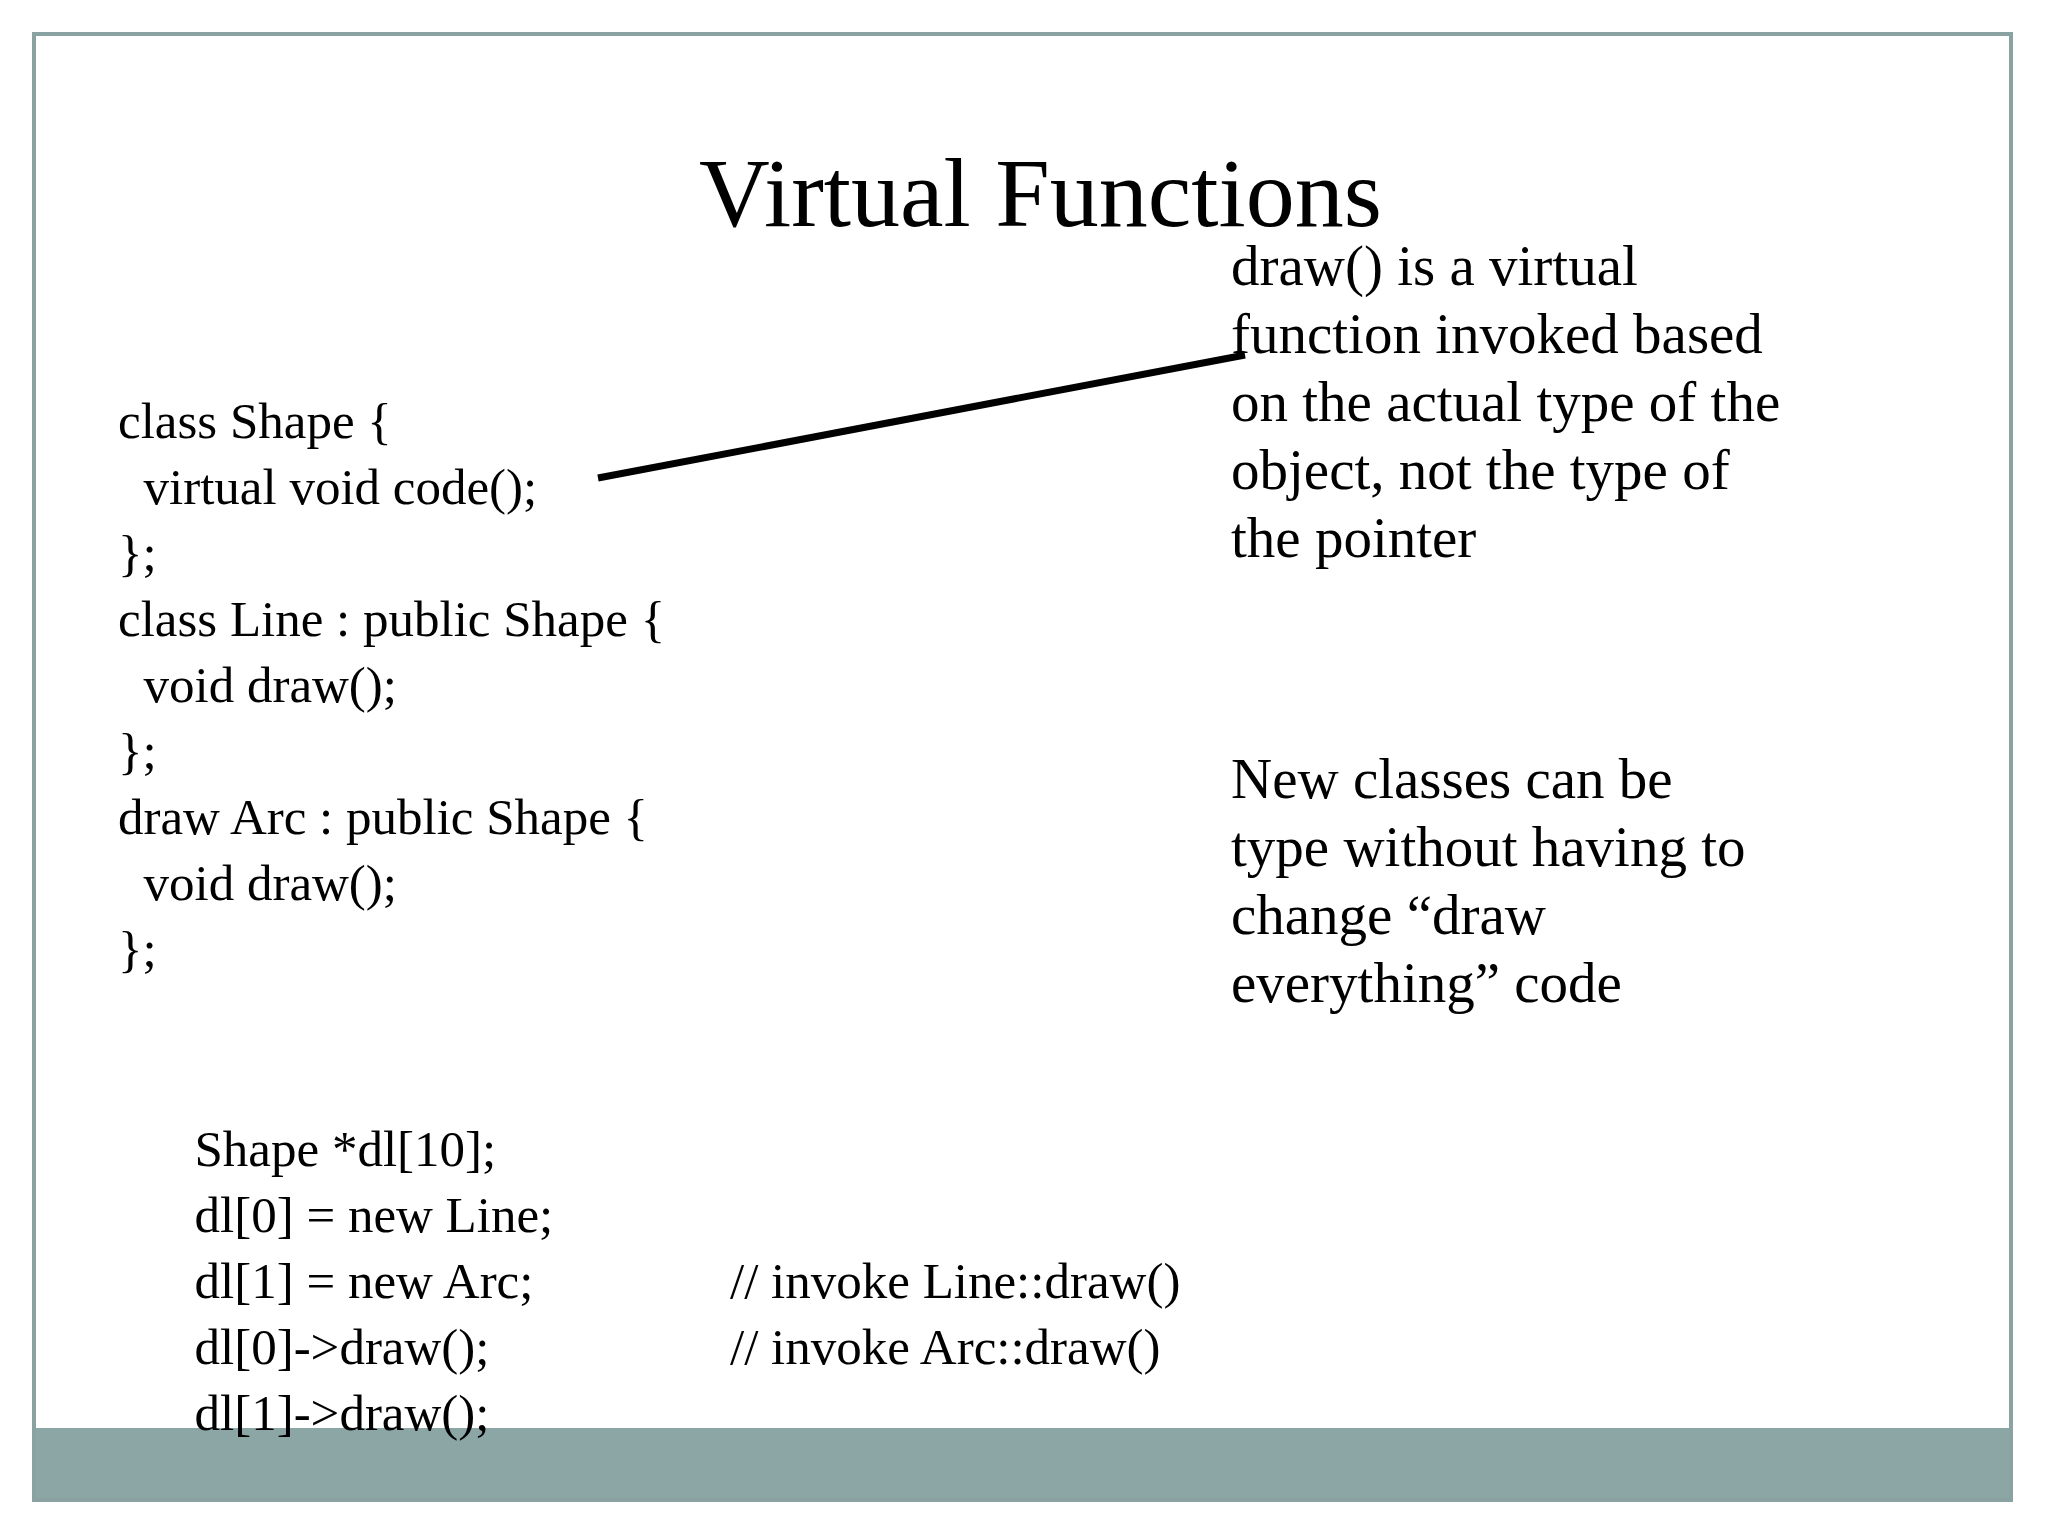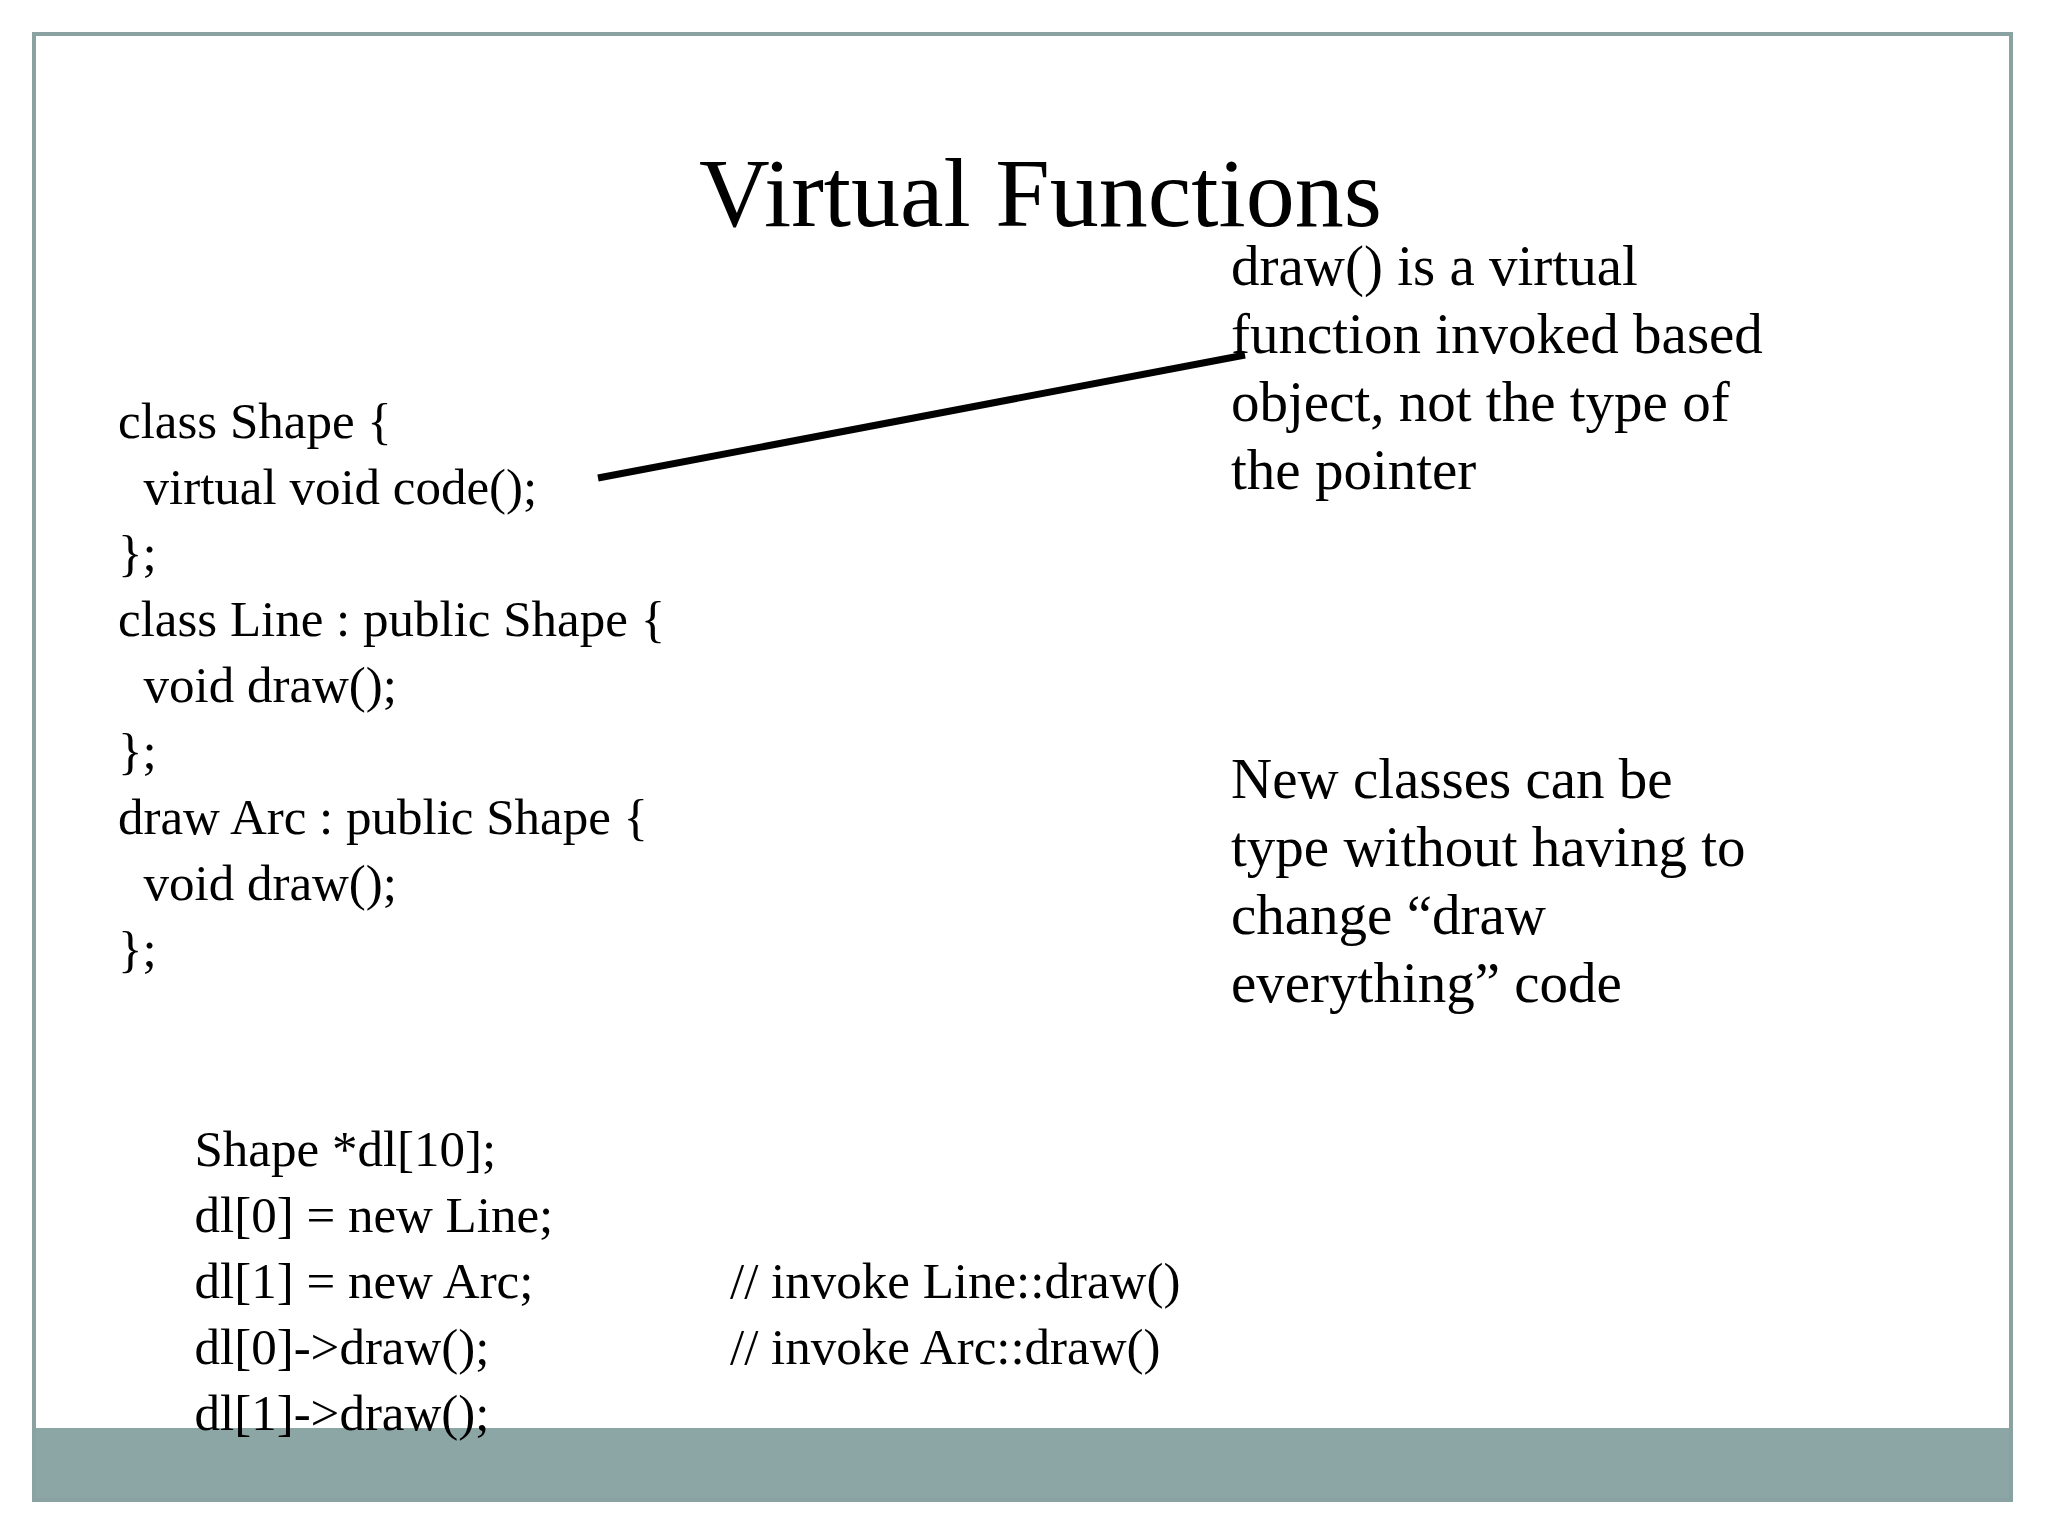--- a/index.html
+++ b/index.html
@@ -120,20 +120,21 @@
     </div>
     <div class="usage-row">
       <span>dl[1]-&gt;draw();</span>
       <span class="usage-comment">// invoke Arc::draw()</span>
     </div>
   </div>
 
   <div class="annotation annotation-1">
     <div class="annotation-line">draw() is a virtual</div>
     <div class="annotation-line">function invoked based</div>
+    <div class="annotation-line">on the actual type of the</div>
     <div class="annotation-line">object, not the type of</div>
     <div class="annotation-line">the pointer</div>
   </div>
 
   <div class="annotation annotation-2">
     <div class="annotation-line">New classes can be</div>
     <div class="annotation-line">type without having to</div>
     <div class="annotation-line">change “draw</div>
     <div class="annotation-line">everything” code</div>
   </div>

